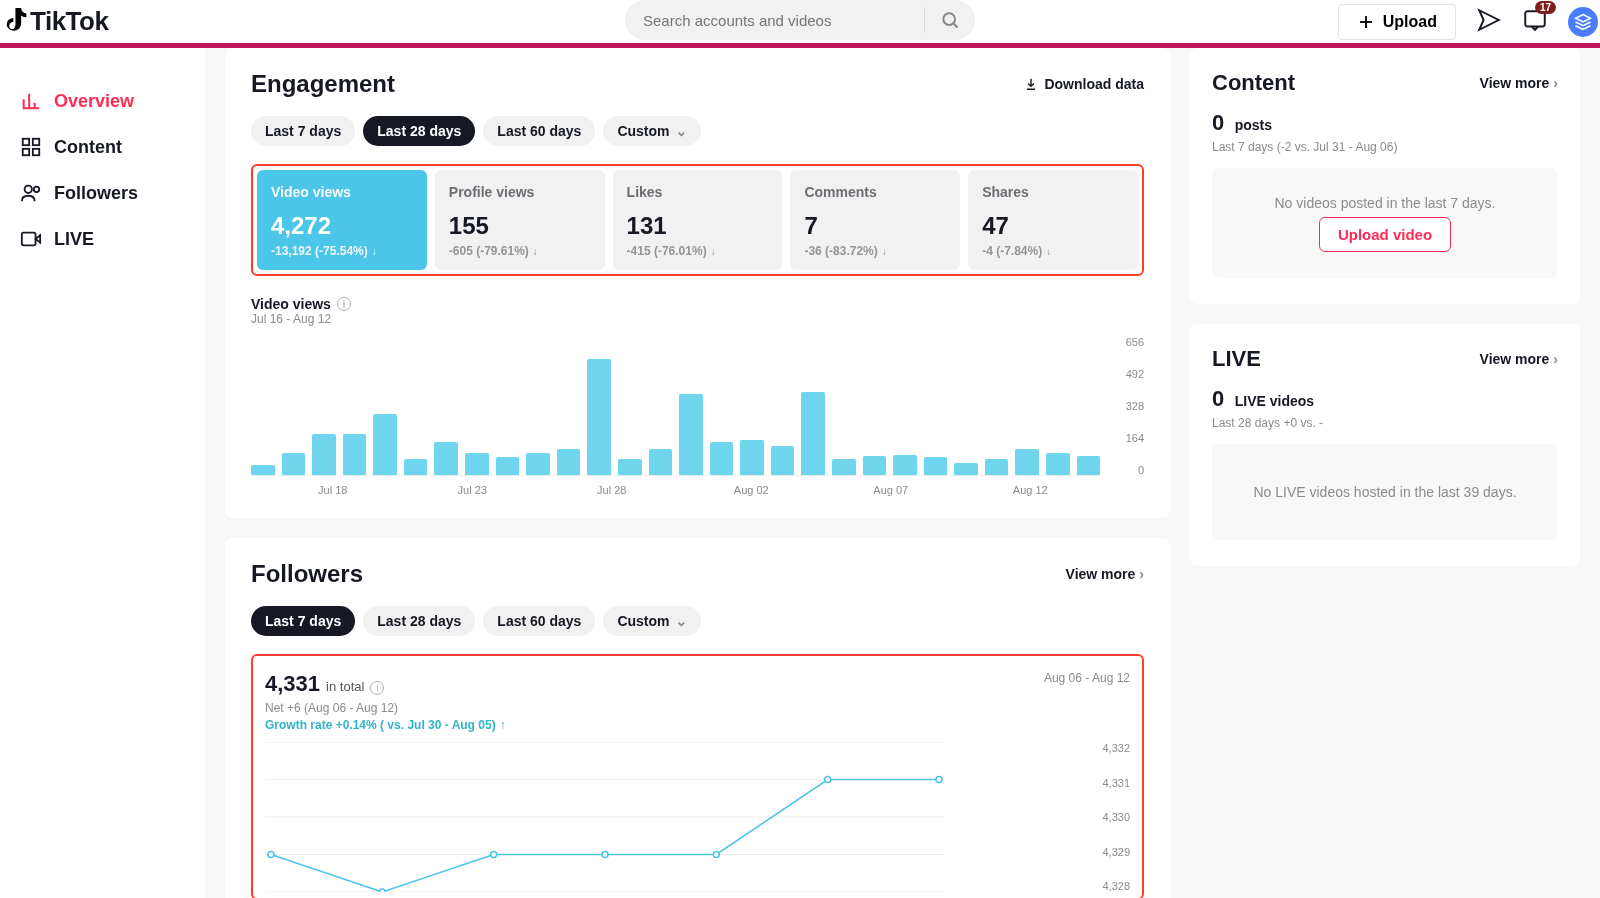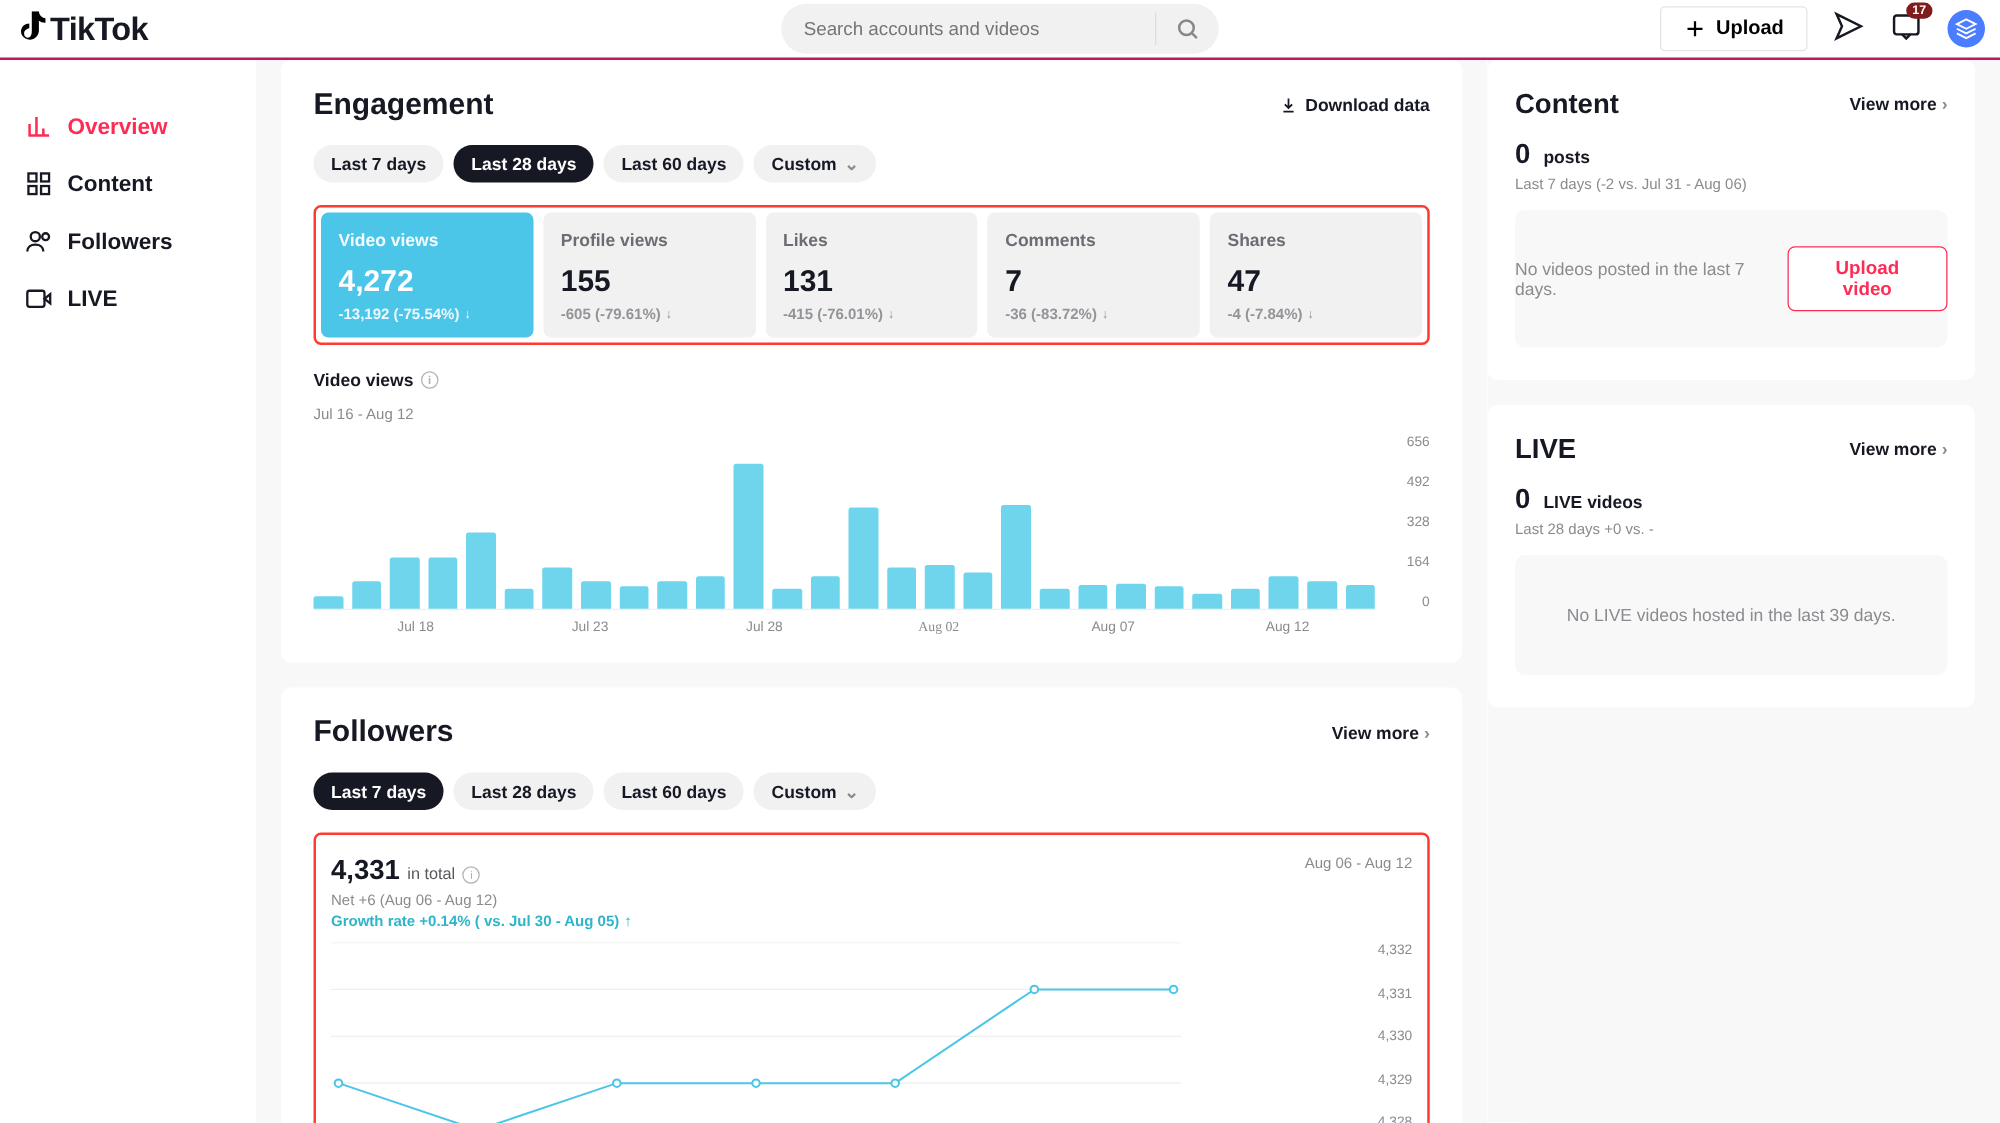--- a/index.html
+++ b/index.html
@@ -1,19 +1,19 @@
 <!DOCTYPE html>
 <html><head>
 <meta charset="utf-8">
 <style>
 *{box-sizing:border-box;margin:0;padding:0;font-family:-apple-system,BlinkMacSystemFont,"Segoe UI",Helvetica,Arial,sans-serif}
 body{background:#fff;color:#161823;width:1600px;height:898px;overflow:hidden}
 
 
-.hdr{height:48px;display:flex;align-items:center;padding:0 12px;border-bottom:2px solid #be185d;position:relative}
+.hdr{height:48px;display:flex;padding:0 2px;border-bottom:5px solid #be185d;position:relative}
 .logo{display:flex;align-items:center;font-weight:800;font-size:26px;letter-spacing:-.5px;gap:2px}
 .logo svg{height:28px}
 .search-wrap{position:absolute;left:50%;transform:translateX(-50%);width:350px;height:40px;background:#f1f1f2;border-radius:40px;display:flex;align-items:center;padding-left:18px}
 .search-wrap input{flex:1;border:none;background:transparent;outline:none;font-size:15px;color:#333}
 .search-div{width:1px;height:26px;background:#ddd}
 .search-btn{width:50px;display:flex;align-items:center;justify-content:center;color:#888}
 .hdr-right{margin-left:auto;display:flex;align-items:center;gap:20px}
 .upload-btn{border:1px solid #e3e3e4;background:#fff;height:36px;padding:0 18px;border-radius:4px;display:flex;align-items:center;gap:8px;font-weight:600;font-size:16px;cursor:pointer}
 .hdr-ico{position:relative;color:#161823;cursor:pointer}
 .badge{position:absolute;top:-6px;right:-8px;background:#7f1d1d;color:#fff;font-size:10px;font-weight:700;border-radius:10px;padding:1px 5px}
@@ -43,21 +43,21 @@
 .metric.sel{background:#4bc5e8;color:#fff}
 .metric .m-lbl{font-size:14px;font-weight:600;opacity:.95;margin-bottom:12px}
 .metric .m-val{font-size:24px;font-weight:700;margin-bottom:4px}
 .metric .m-chg{font-size:12px;font-weight:600;opacity:.9;display:flex;align-items:center;gap:4px}
 .metric:not(.sel) .m-lbl{color:#63666b}
 .metric:not(.sel) .m-val{color:#161823}
 .metric:not(.sel) .m-chg{color:#8a8b8f}
 
 
 .chart-title{font-size:14px;font-weight:700;display:flex;align-items:center;gap:6px}
-.chart-sub{font-size:12px;color:#8a8b8f;margin-top:12px;margin-bottom:10px}
+.chart-sub{font-size:12px;color:#8a8b8f;margin-top:0;margin-bottom:10px}
 .bar-chart{position:relative;height:160px;margin-top:6px}
 .bars{display:flex;align-items:flex-end;gap:7px;height:130px;border-bottom:1px solid #eee;position:absolute;left:0;right:44px;bottom:20px}
 .bars .bar{flex:1;background:#6ed5ed;border-radius:2px 2px 0 0}
 .y-axis{position:absolute;right:0;top:0;bottom:20px;width:40px;display:flex;flex-direction:column;justify-content:space-between;font-size:11px;color:#8a8b8f;text-align:right}
 .x-axis{position:absolute;left:12px;right:44px;bottom:0;display:flex;font-size:11px;color:#8a8b8f}
 .x-tick{text-align:center}
 
 
 .f-box{border:2px solid #ff3b30;border-radius:6px;padding:15px 12px 6px}
 .f-top-row{display:flex;justify-content:space-between;align-items:flex-start}
@@ -73,21 +73,21 @@
 .ly-axis{position:absolute;right:0;top:0;bottom:0;width:40px;display:flex;flex-direction:column;justify-content:space-between;font-size:11px;color:#8a8b8f;text-align:right}
 
 
 .rcol{width:410px;flex-shrink:0;background:#f8f8f8;padding:0 20px 0 0}
 .r-card{background:#fff;border-radius:8px;padding:22px 22px 26px;margin-bottom:20px}
 .r-card .r-hd{display:flex;align-items:center;justify-content:space-between;margin-bottom:14px}
 .r-card h3{font-size:22px;font-weight:700}
 .big0{font-size:22px;font-weight:700;display:inline-block;margin-right:6px}
 .r-sub-lbl{font-size:14px;font-weight:600;color:#161823}
 .r-sub2{font-size:12px;color:#8a8b8f;margin-top:4px}
-.empty-box{background:#f8f8f8;border-radius:8px;margin-top:14px;height:110px;display:flex;flex-direction:row;align-items:center;justify-content:center;gap:6px;font-size:14px;color:#8a8b8f}
+.empty-box{background:#f8f8f8;border-radius:8px;margin-top:14px;height:110px;display:flex;flex-direction:column;align-items:center;justify-content:center;gap:6px;font-size:14px;color:#8a8b8f}
 .empty-box.tall{height:96px}
 .upload-pink{border:1px solid #fe2c55;color:#fe2c55;background:#fff;padding:8px 18px;border-radius:6px;font-size:15px;font-weight:600;cursor:pointer}
 
 .ico-info{width:14px;height:14px;border:1.3px solid #b0b1b4;border-radius:50%;display:inline-flex;align-items:center;justify-content:center;font-size:9px;color:#b0b1b4}
 .arrow-down{font-size:10px}
 .chev{color:#8a8b8f}
 </style>
 </head>
 <body>
 
@@ -263,21 +263,21 @@
               <div>656</div>
               <div>492</div>
               <div>328</div>
               <div>164</div>
               <div>0</div>
             </div>
           <div class="x-axis" id="bar-x">
               <div class="x-tick" style="flex: 1 1 0%;">Jul 18</div>
               <div class="x-tick" style="flex: 1 1 0%;">Jul 23</div>
               <div class="x-tick" style="flex: 1 1 0%;">Jul 28</div>
-              <div class="x-tick" style="flex: 1 1 0%; font-family: Liberation Serif, serif;">Aug 02</div>
+              <div class="x-tick" style="flex: 1 1 0%;">Aug 02</div>
               <div class="x-tick" style="flex: 1 1 0%;">Aug 07</div>
               <div class="x-tick" style="flex: 1 1 0%;">Aug 12</div>
             </div>
         </div>
       </div>
     </div>
 
     <div class="card">
       <div class="card-hd">
         <h2>Followers</h2>

